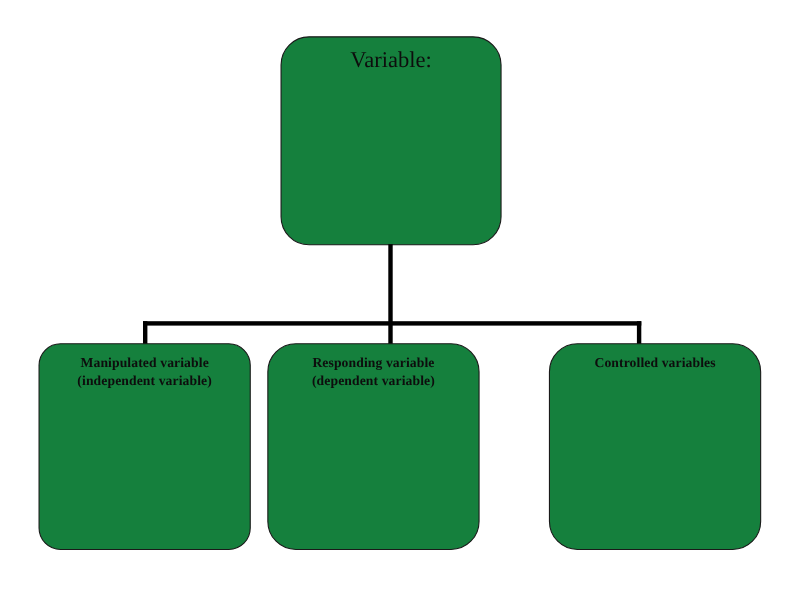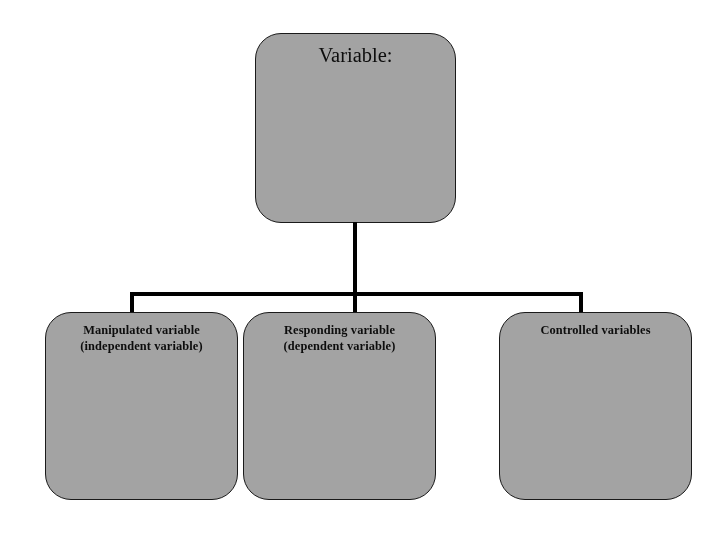--- a/index.html
+++ b/index.html
@@ -15,21 +15,21 @@
     width: 720px;
     height: 540px;
     background: #ffffff;
     overflow: hidden;
   }
 
   
   .node {
     position: absolute;
     box-sizing: border-box;
-    background: #a3a3a3;
+    background: #15803d;
     border: 1.3px solid #1a1a1a;
     border-radius: 26px;
     padding-left: 24px;
   }
   .node-label {
     position: absolute;
     left: 0;
     right: 0;
     text-align: center;
     color: #0d0d0d;
@@ -56,21 +56,21 @@
     width: 193px;
     height: 188px;
   }
   .node-child .node-label {
     top: 10px;
     font-size: 12.4px;
     line-height: 15.5px;
     font-weight: bold;
     letter-spacing: 0.1px;
   }
-  #node-child-0 { left: 45px; }
+  #node-child-0 { left: 35px; border-radius: 20px; }
   #node-child-1 { left: 243px; }
   #node-child-2 { left: 483px; margin-left: 16px; }
 
   
   .conn {
     position: absolute;
     background: #000000;
   }
   
   #conn-stem {

